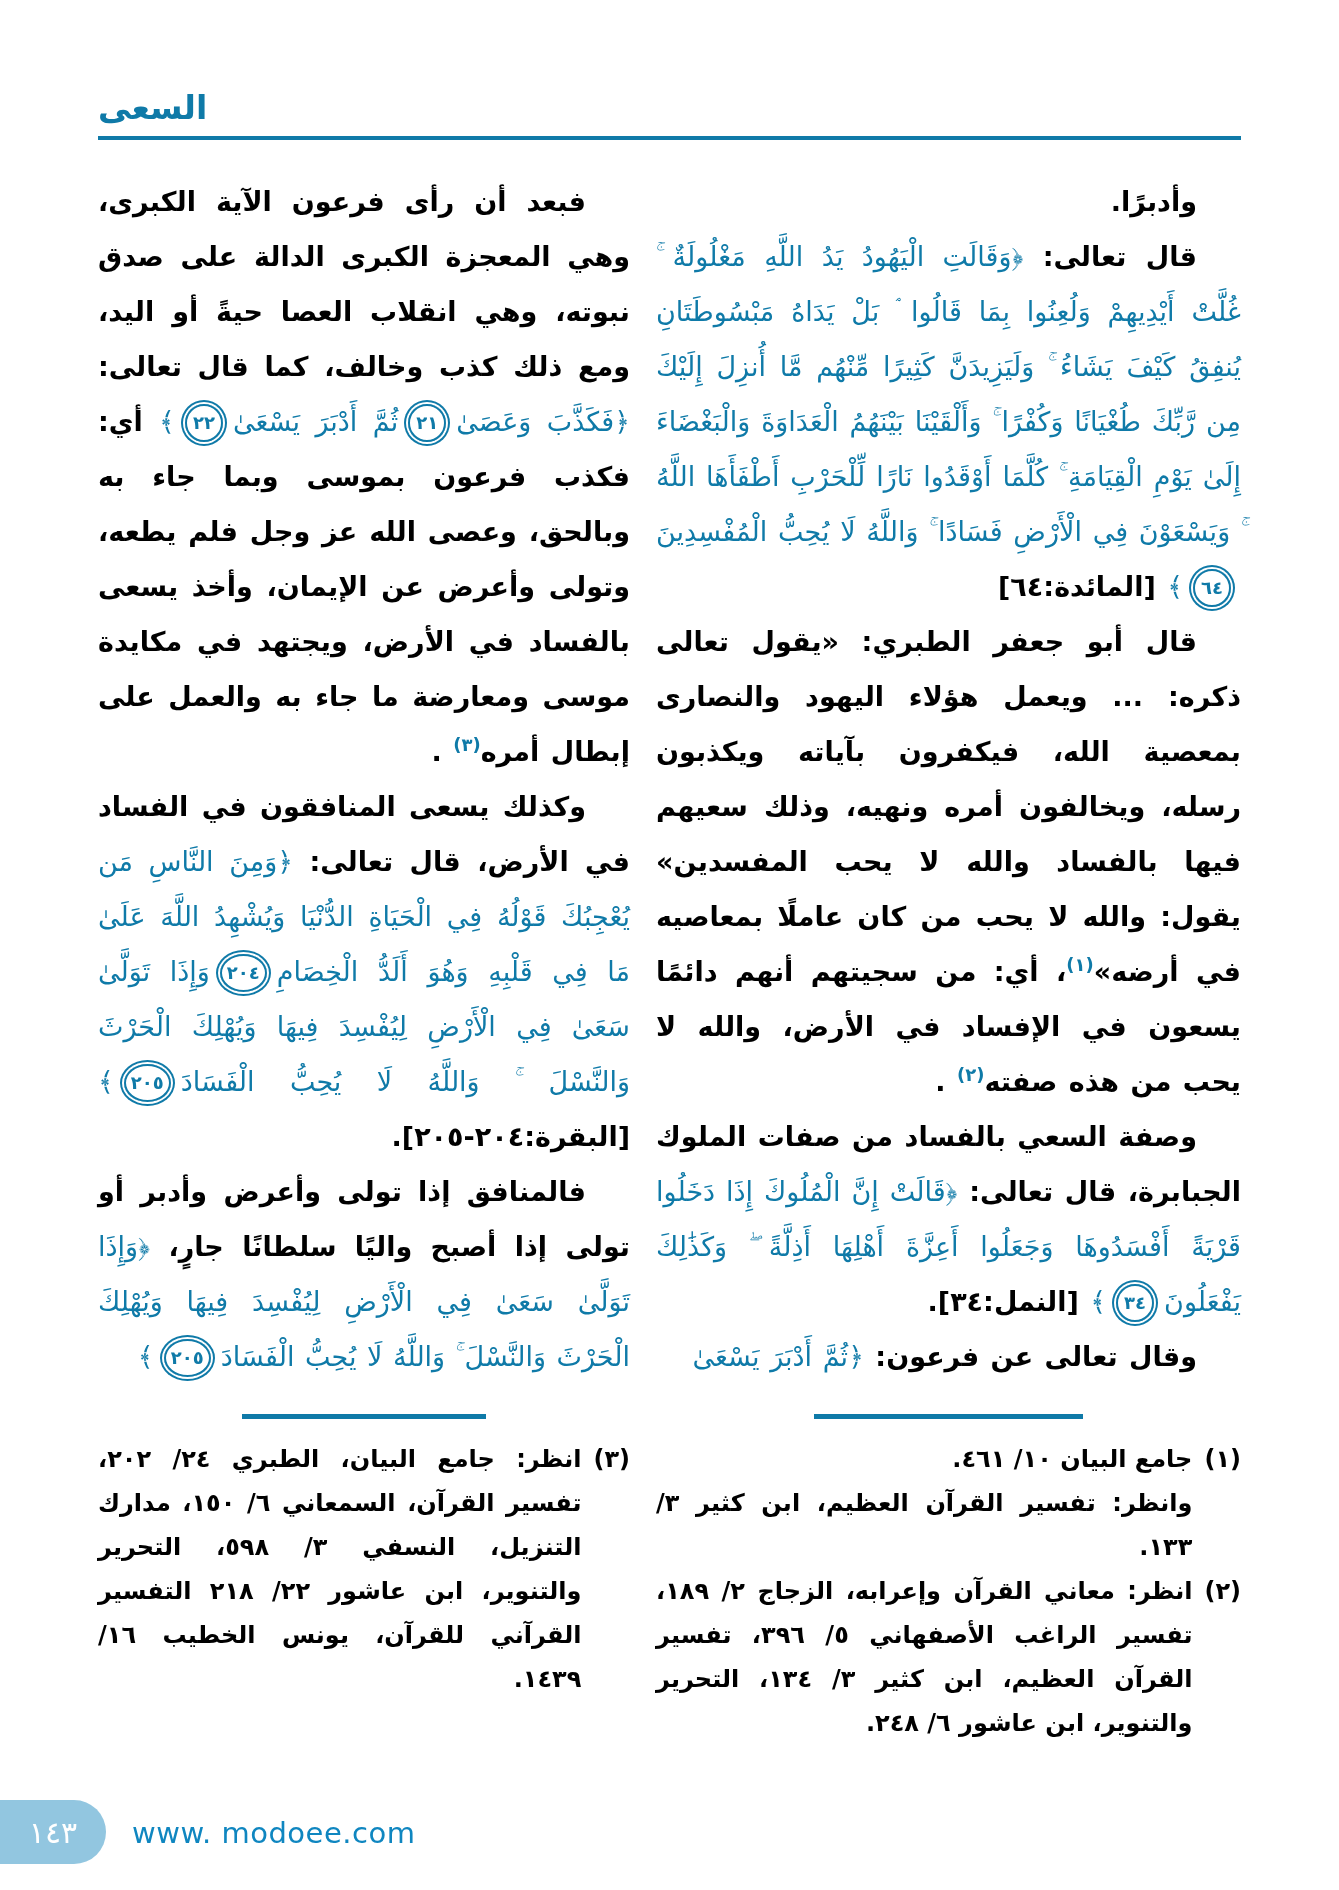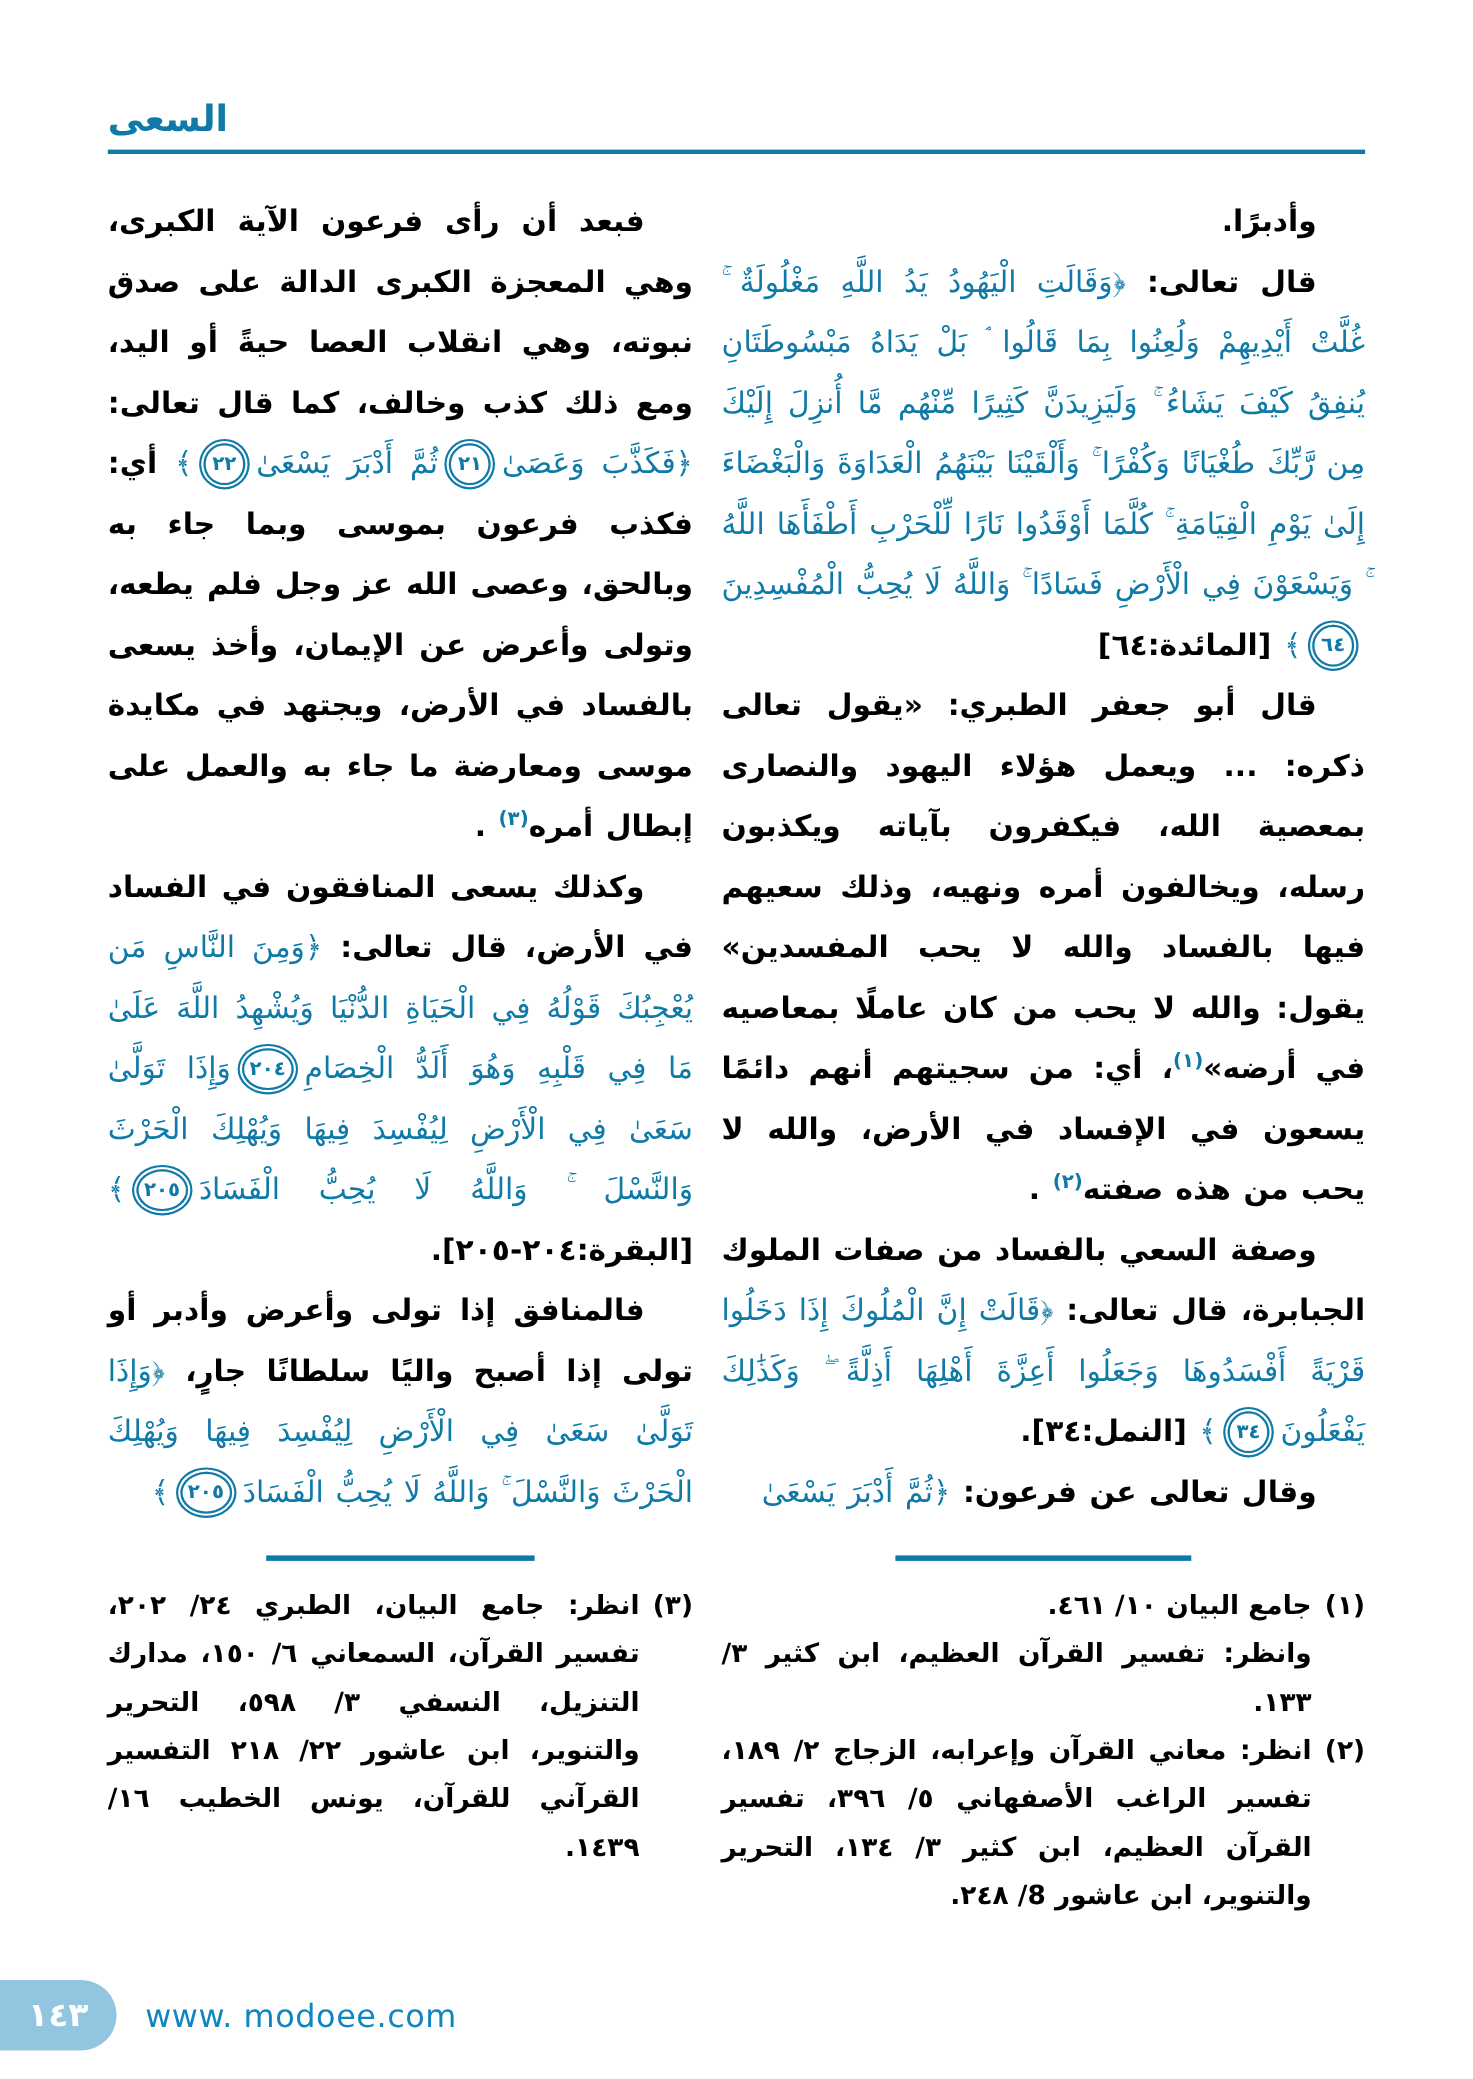--- a/index.html
+++ b/index.html
@@ -112,21 +112,21 @@
     bottom:26px;
     width:106px;
     height:64px;
     background:var(--tab-bg);
     border-radius:0 32px 32px 0;
     display:flex;
     align-items:center;
     justify-content:center;
     color:#ffffff;
     font-size:30px;
-    font-weight:700;
+    font-weight:400;
   }
   .site-url{
     position:absolute;
     left:132px;
     bottom:40px;
     direction:ltr;
     color:var(--url);
     font-size:29px;
     font-weight:400;
     letter-spacing:0.5px;
@@ -154,21 +154,21 @@
         </div>
       <div class="footnotes">
         <div class="fn-rule"></div>
         <div class="fn-items">
             <div class="fn-item">
               <span class="fn-no">(١)</span>
               <span class="fn-text">جامع البيان ١٠/ ٤٦١.<br>وانظر: تفسير القرآن العظيم، ابن كثير ٣/ ١٣٣.</span>
             </div>
             <div class="fn-item">
               <span class="fn-no">(٢)</span>
-              <span class="fn-text">انظر: معاني القرآن وإعرابه، الزجاج ٢/ ١٨٩، تفسير الراغب الأصفهاني ٥/ ٣٩٦، تفسير القرآن العظيم، ابن كثير ٣/ ١٣٤، التحرير والتنوير، ابن عاشور 8/ ٢٤٨.</span>
+              <span class="fn-text">انظر: معاني القرآن وإعرابه، الزجاج ٢/ ١٨٩، تفسير الراغب الأصفهاني ٥/ ٣٩٦، تفسير القرآن العظيم، ابن كثير ٣/ ١٣٤، التحرير والتنوير، ابن عاشور ٦/ ٢٤٨.</span>
             </div>
           </div>
       </div>
     </section>
 
     <section class="col col-left">
       <div class="paras">
           <p class="para"><span class="run-body">فبعد أن رأى فرعون الآية الكبرى، وهي المعجزة الكبرى الدالة على صدق نبوته، وهي انقلاب العصا حيةً أو اليد، ومع ذلك كذب وخالف، كما قال تعالى: </span><span class="run-quran">﴿فَكَذَّبَ وَعَصَىٰ</span><span class="run-ayah">٢١</span><span class="run-quran">ثُمَّ أَدْبَرَ يَسْعَىٰ</span><span class="run-ayah">٢٢</span><span class="run-quran">﴾</span><span class="run-body"> أي: فكذب فرعون بموسى وبما جاء به وبالحق، وعصى الله عز وجل فلم يطعه، وتولى وأعرض عن الإيمان، وأخذ يسعى بالفساد في الأرض، ويجتهد في مكايدة موسى ومعارضة ما جاء به والعمل على إبطال أمره</span><span class="run-fn">(٣)</span><span class="run-body"> .</span></p>
           <p class="para"><span class="run-body">وكذلك يسعى المنافقون في الفساد في الأرض، قال تعالى: </span><span class="run-quran">﴿وَمِنَ النَّاسِ مَن يُعْجِبُكَ قَوْلُهُ فِي الْحَيَاةِ الدُّنْيَا وَيُشْهِدُ اللَّهَ عَلَىٰ مَا فِي قَلْبِهِ وَهُوَ أَلَدُّ الْخِصَامِ</span><span class="run-ayah">٢٠٤</span><span class="run-quran">وَإِذَا تَوَلَّىٰ سَعَىٰ فِي الْأَرْضِ لِيُفْسِدَ فِيهَا وَيُهْلِكَ الْحَرْثَ وَالنَّسْلَ ۚ وَاللَّهُ لَا يُحِبُّ الْفَسَادَ</span><span class="run-ayah">٢٠٥</span><span class="run-quran">﴾</span><span class="run-ref"> [البقرة:٢٠٤-٢٠٥].</span></p>
           <p class="para"><span class="run-body">فالمنافق إذا تولى وأعرض وأدبر أو تولى إذا أصبح واليًا سلطانًا جارٍ، </span><span class="run-quran">﴿وَإِذَا تَوَلَّىٰ سَعَىٰ فِي الْأَرْضِ لِيُفْسِدَ فِيهَا وَيُهْلِكَ الْحَرْثَ وَالنَّسْلَ ۚ وَاللَّهُ لَا يُحِبُّ الْفَسَادَ</span><span class="run-ayah">٢٠٥</span><span class="run-quran">﴾</span></p>

